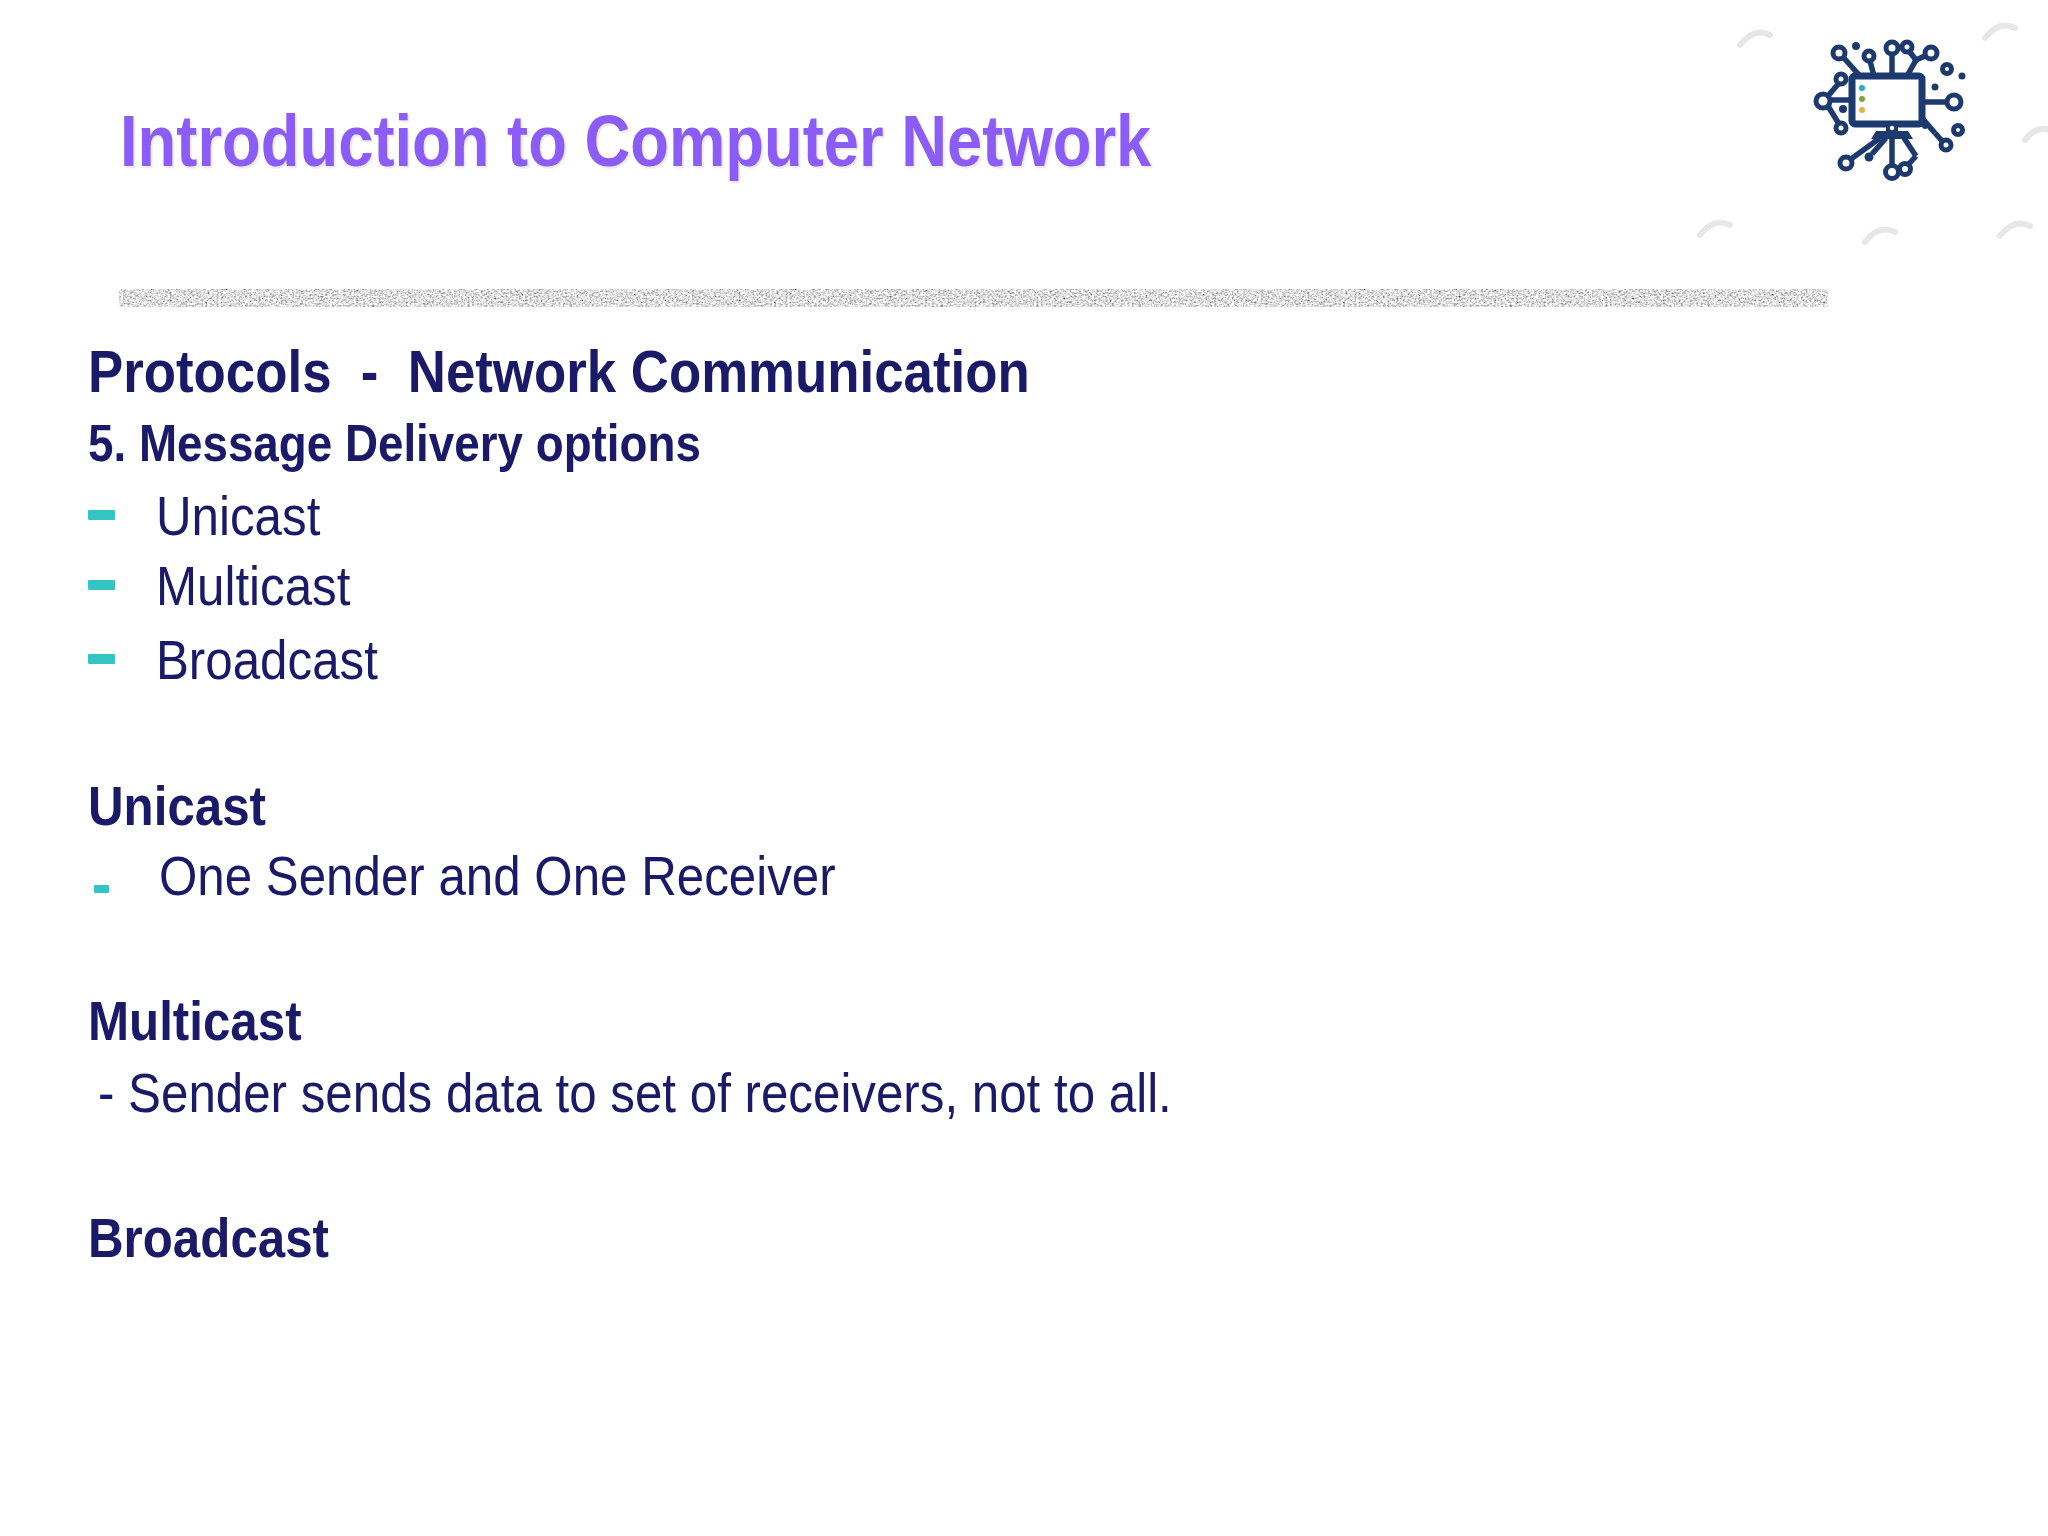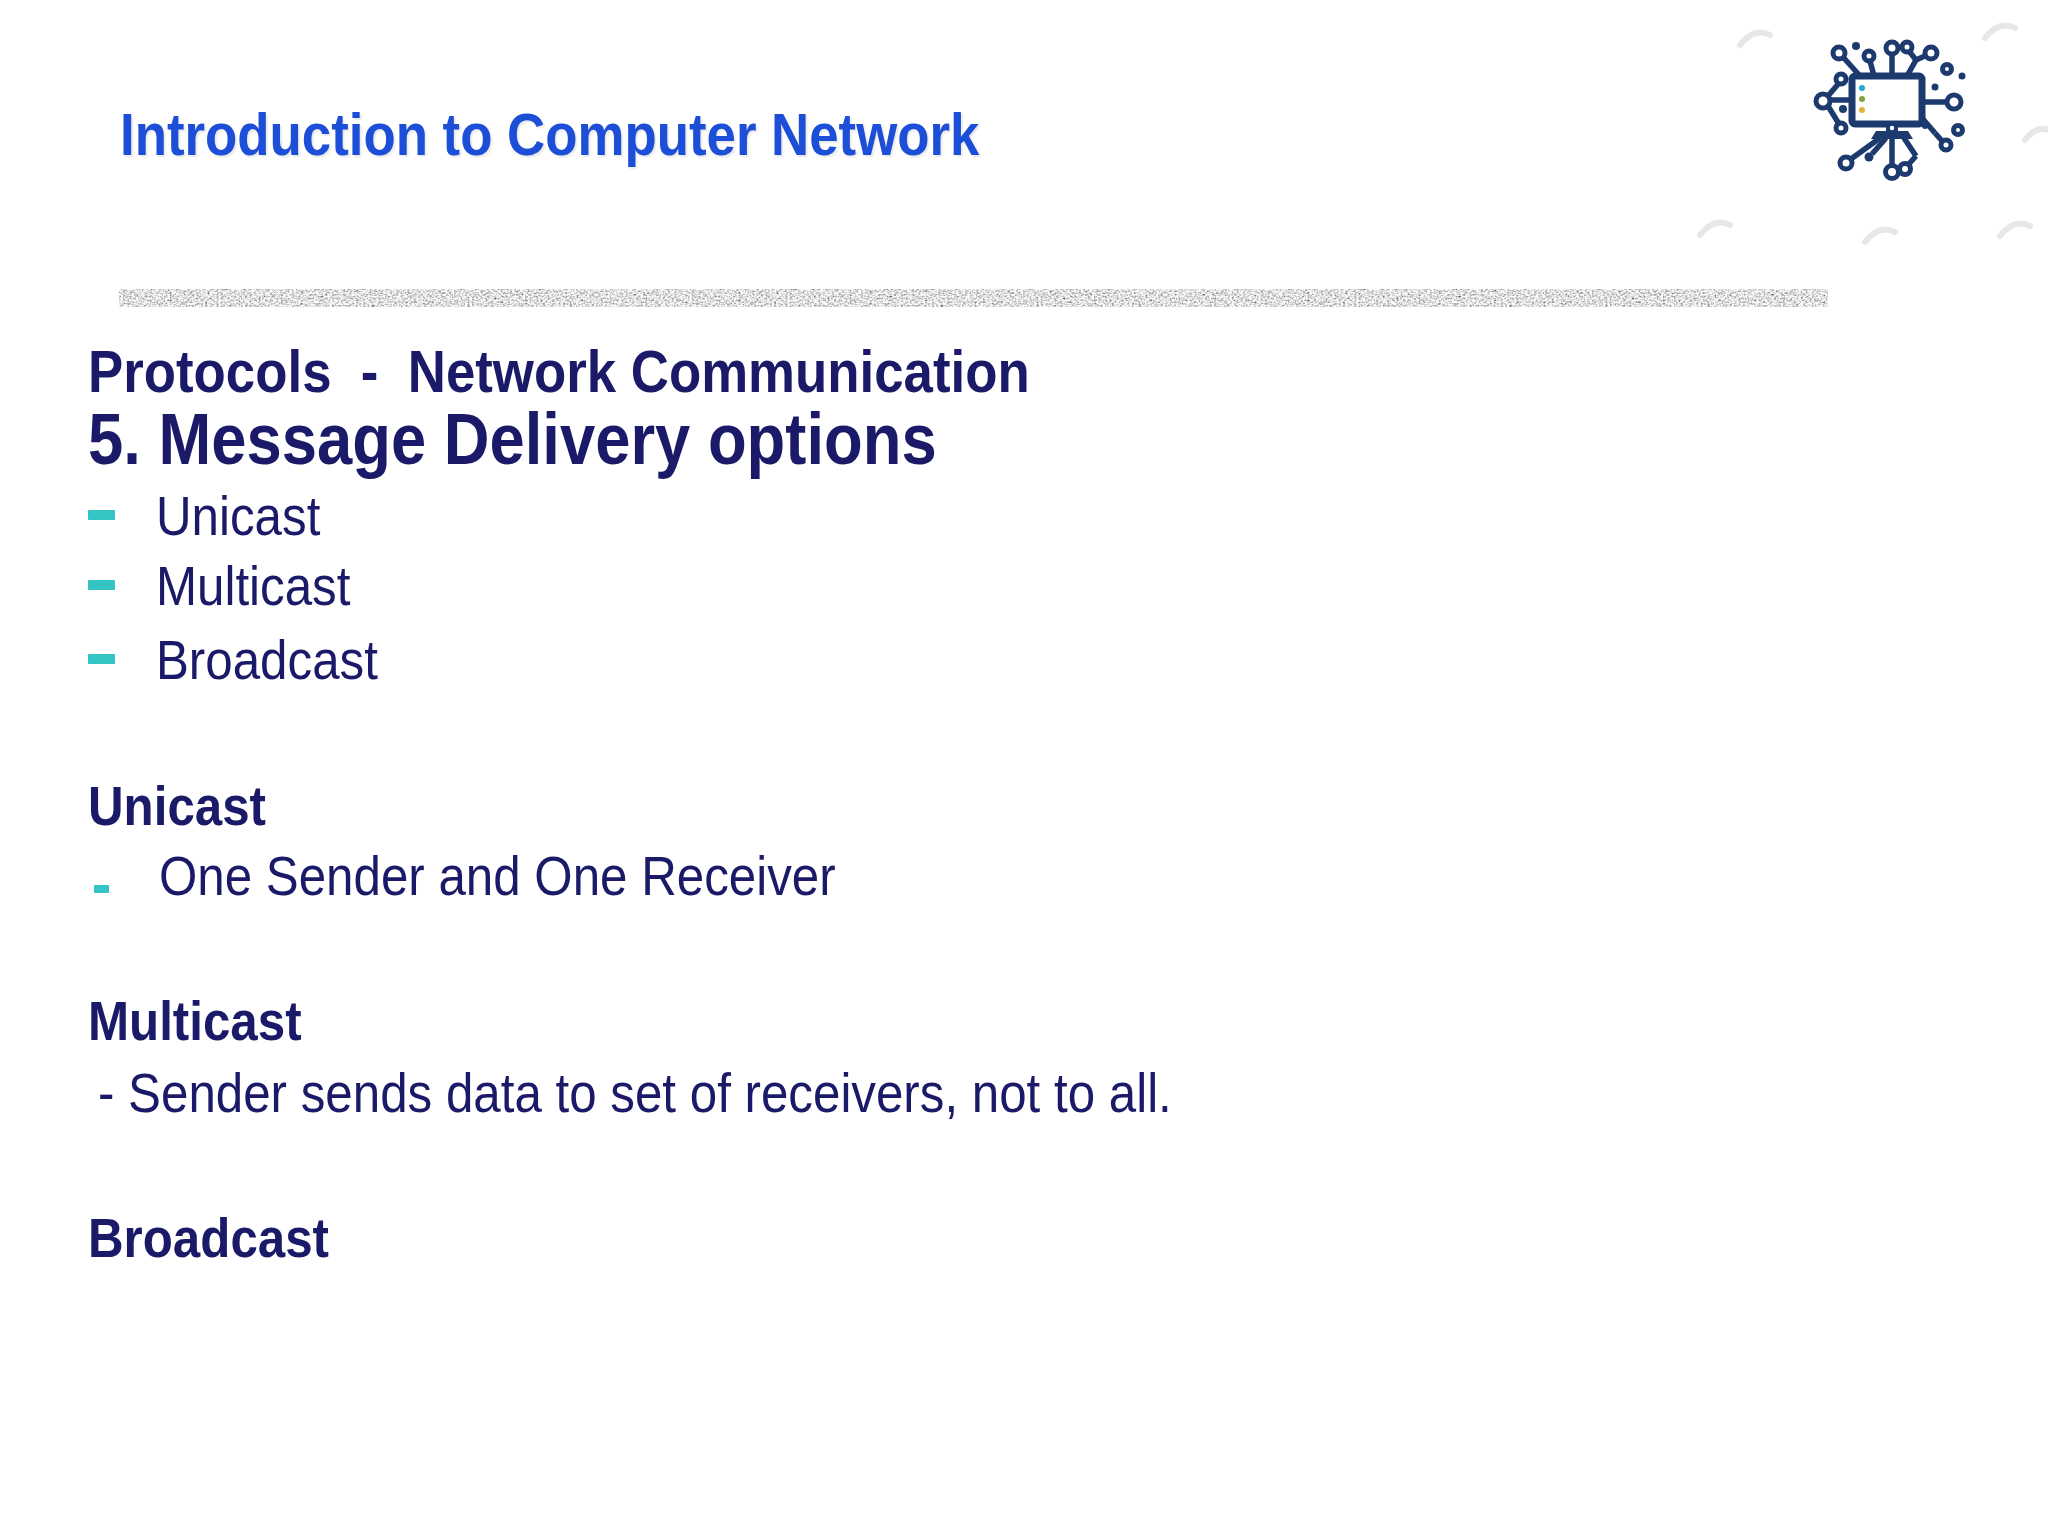--- a/index.html
+++ b/index.html
@@ -18,40 +18,40 @@
   .cx {
     display: inline-block;
     transform: scaleX(0.88);
     transform-origin: left top;
     white-space: pre-wrap;
   }
   .abs { position: absolute; }
 
   .title {
     left: 120px; top: 100px;
-    font-size: 60px; font-weight: bold;
-    color: #1d4ed8;
+    font-size: 72px; font-weight: bold;
+    color: #8b5cf6;
     letter-spacing: 0px;
     text-shadow: 2px 2px 2px rgba(205,205,205,0.45);
     white-space: nowrap;
   }
   .watermarks { left: 1680px; top: 0px; }
   .net-icon { left: 1812px; top: 38px; }
 
   .divider { left: 119px; top: 289px; width: 1709px; height: 18px; }
   .divider svg { display: block; }
 
   .navy { color: #1A1A68; white-space: nowrap; text-decoration: underline; }
   .section-heading {
     left: 88px; top: 337px;
     font-size: 60px; font-weight: bold;
   }
   .subsection-heading {
-    left: 88px; top: 398px;
-    font-size: 72px; font-weight: bold;
+    left: 88px; top: 413px;
+    font-size: 52px; font-weight: bold;
   }
   .opt-row { left: 88px; display: flex; align-items: flex-start; }
   .opt-row .dash {
     width: 27px; height: 10px;
     background: #35C4C4;
     border-radius: 1px;
     margin-top: 27px;
     flex: 0 0 auto;
   }
   .opt-row .opt-label {

